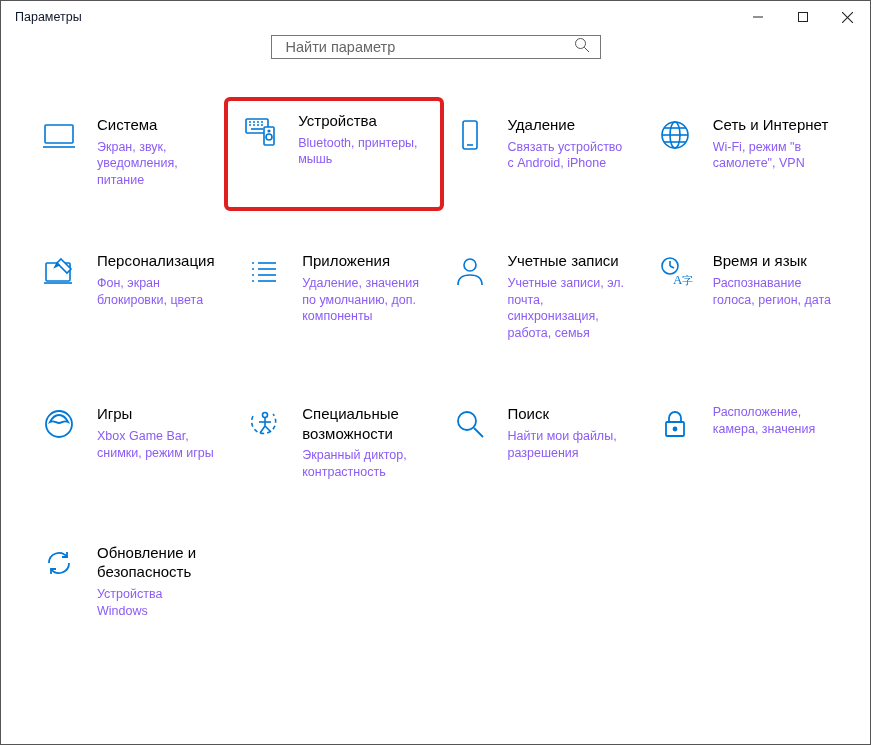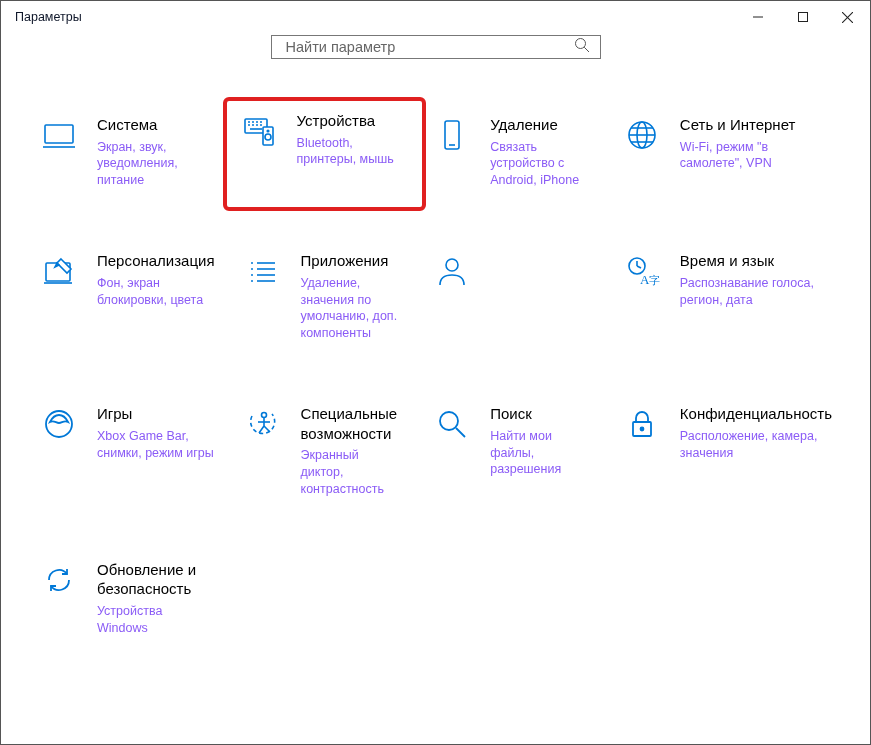--- a/index.html
+++ b/index.html
@@ -253,20 +253,24 @@
       </div>
     </div>
 
     <div class="tile">
       <div class="icon">
         <svg width="36" height="36" viewBox="0 0 36 36" fill="none" stroke="currentColor" stroke-width="1.6">
             <circle cx="18" cy="12" r="6"></circle>
             <path d="M6 32 C6 24 12 22 18 22 C24 22 30 24 30 32"></path>
           </svg>
       </div>
+      <div class="txt">
+        <div class="title">Учетные записи</div>
+        <div class="desc">Учетные записи, эл. почта, синхронизация, работа, семья</div>
+      </div>
     </div>
 
     <div class="tile">
       <div class="icon">
         <svg width="36" height="36" viewBox="0 0 36 36" fill="none" stroke="currentColor" stroke-width="1.6">
             <circle cx="13" cy="13" r="8"></circle>
             <line x1="13" y1="8" x2="13" y2="13"></line>
             <line x1="13" y1="13" x2="17" y2="15"></line>
             <text x="16" y="31" font-size="13" fill="currentColor" stroke="none" font-family="Segoe UI">A</text>
             <text x="25" y="31" font-size="11" fill="currentColor" stroke="none" font-family="Segoe UI">字</text>
@@ -322,21 +326,20 @@
 
     <div class="tile">
       <div class="icon">
         <svg width="36" height="36" viewBox="0 0 36 36" fill="none" stroke="currentColor" stroke-width="1.8">
             <rect x="9" y="16" width="18" height="14" rx="1"></rect>
             <path d="M12 16 L12 12 A6 6 0 0 1 24 12 L24 16"></path>
             <circle cx="18" cy="23" r="1.5" fill="currentColor"></circle>
           </svg>
       </div>
       <div class="txt">
-        <div class="title">Конфиденциальность</div>
         <div class="desc">Расположение, камера, значения</div>
       </div>
     </div>
 
     <div class="tile">
       <div class="icon">
         <svg width="36" height="36" viewBox="0 0 36 36" fill="none" stroke="currentColor" stroke-width="1.8">
           <path d="M8 18 A10 10 0 0 1 26 12"></path>
             <polyline points="26,7 26,12 21,12"></polyline>
           <path d="M28 18 A10 10 0 0 1 10 24"></path>

